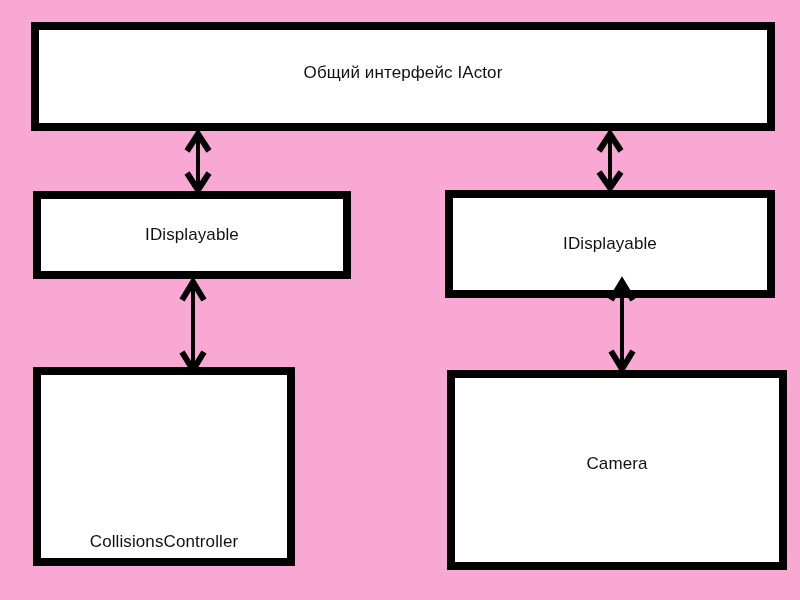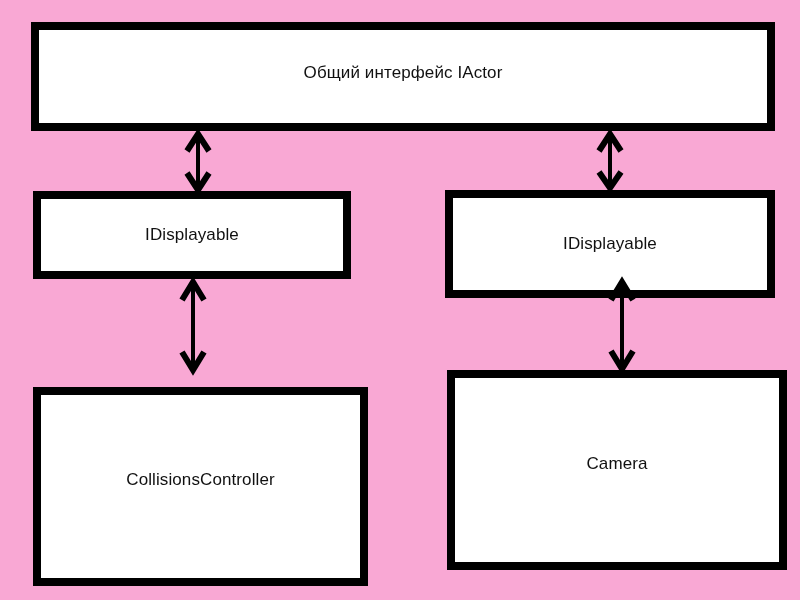--- a/index.html
+++ b/index.html
@@ -56,23 +56,24 @@
     height: 88px;
   }
   #node-idisplayable {
     left: 445px;
     top: 190px;
     width: 330px;
     height: 108px;
   }
   #node-collisionscontroller {
     left: 33px;
-    top: 387px;
-    width: 335px;
+    top: 367px;
+    width: 262px;
     height: 199px;
+    align-items: flex-end;
   }
   #node-collisionscontroller .node-label {
     position: relative;
     top: -6px;
   }
   #node-camera {
     left: 447px;
     top: 370px;
     width: 340px;
     height: 200px;

